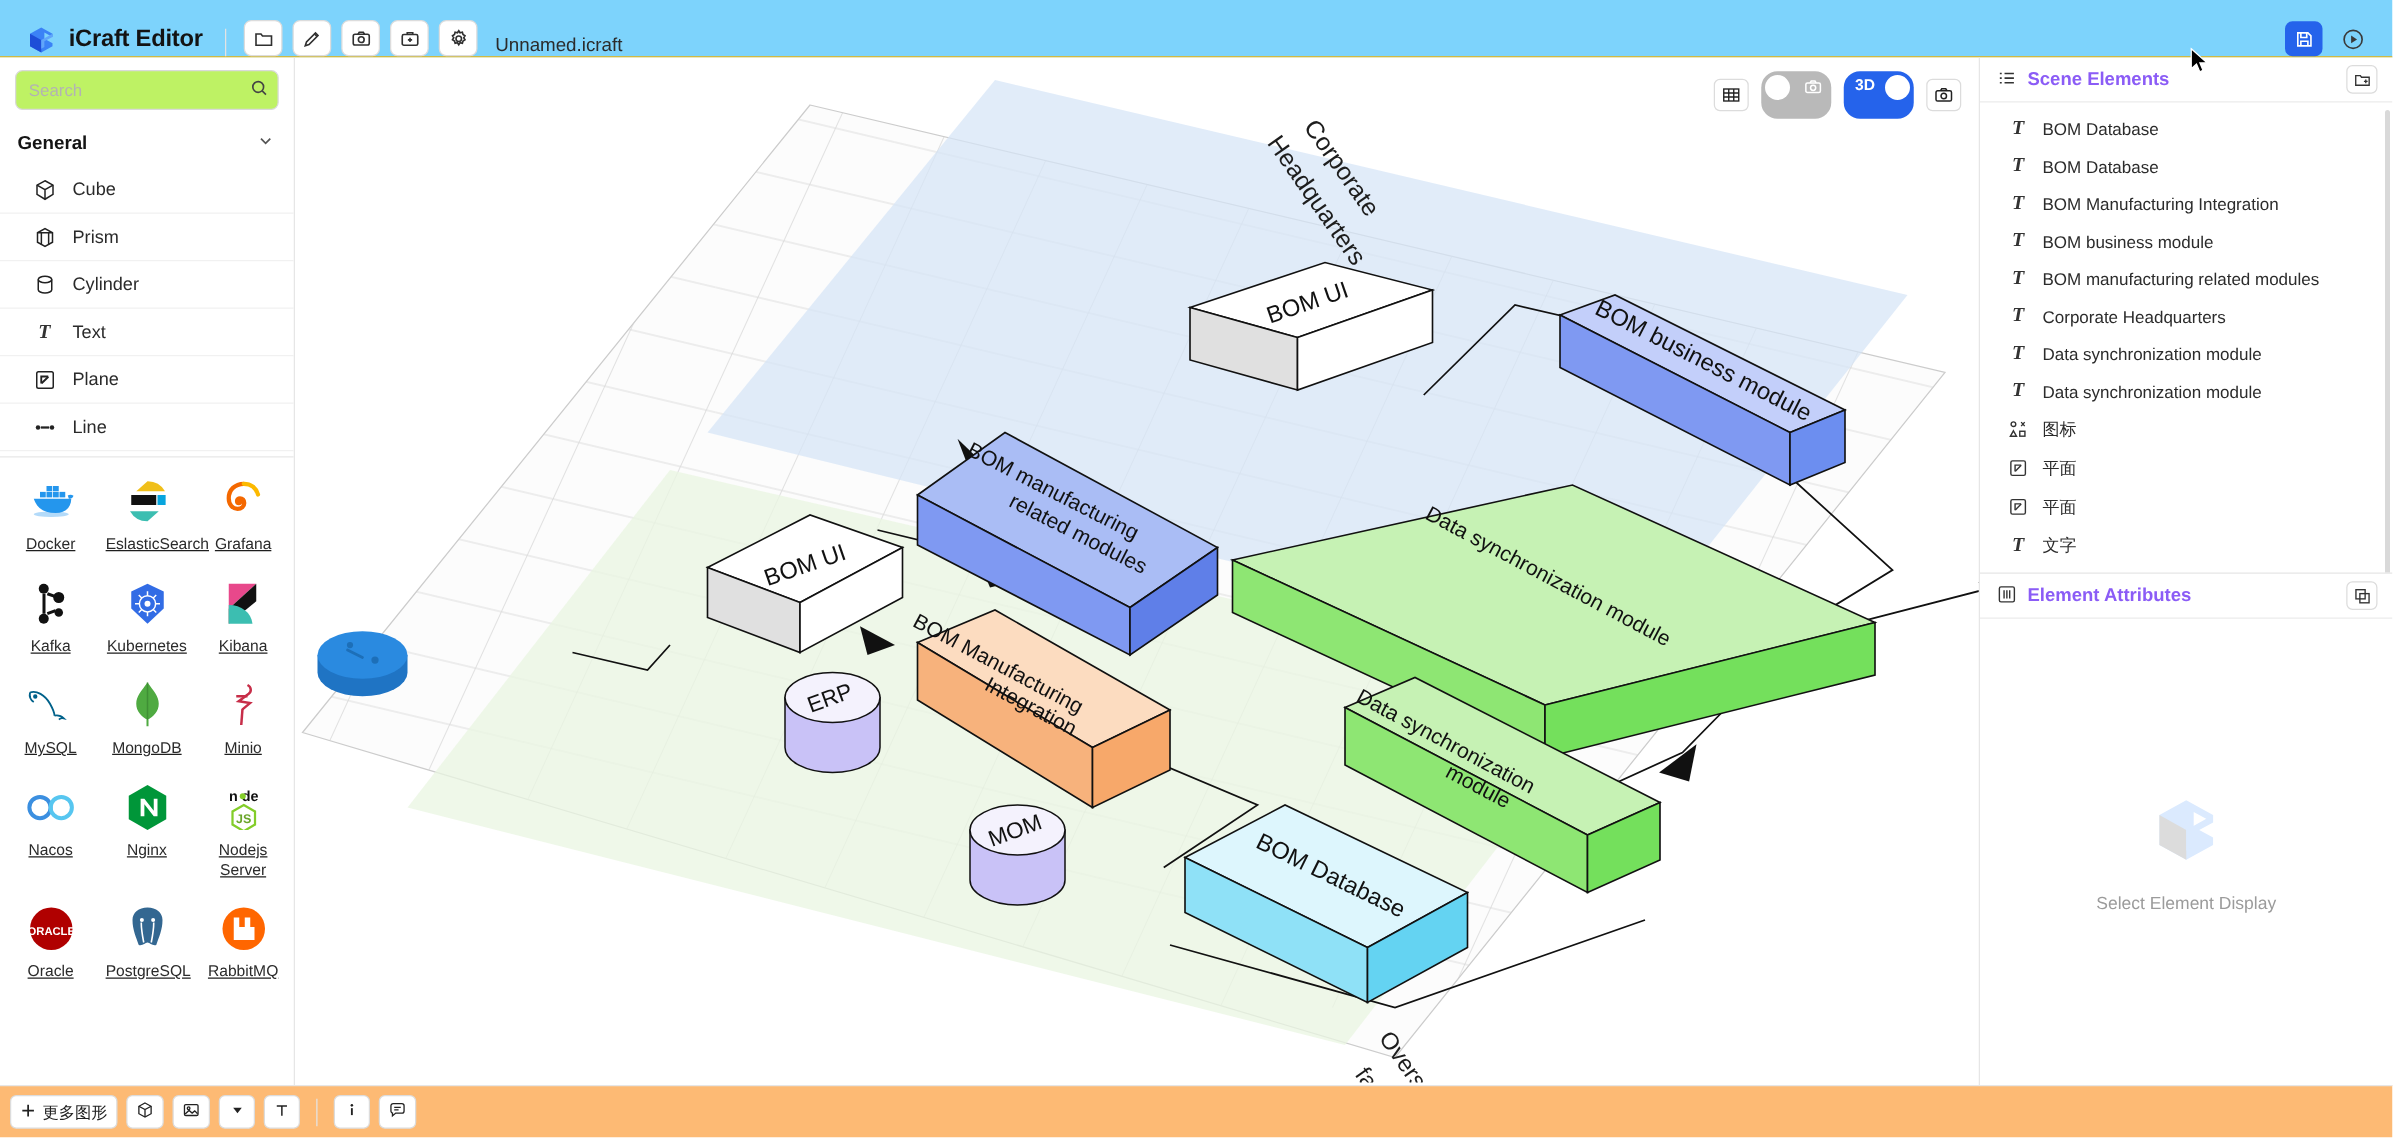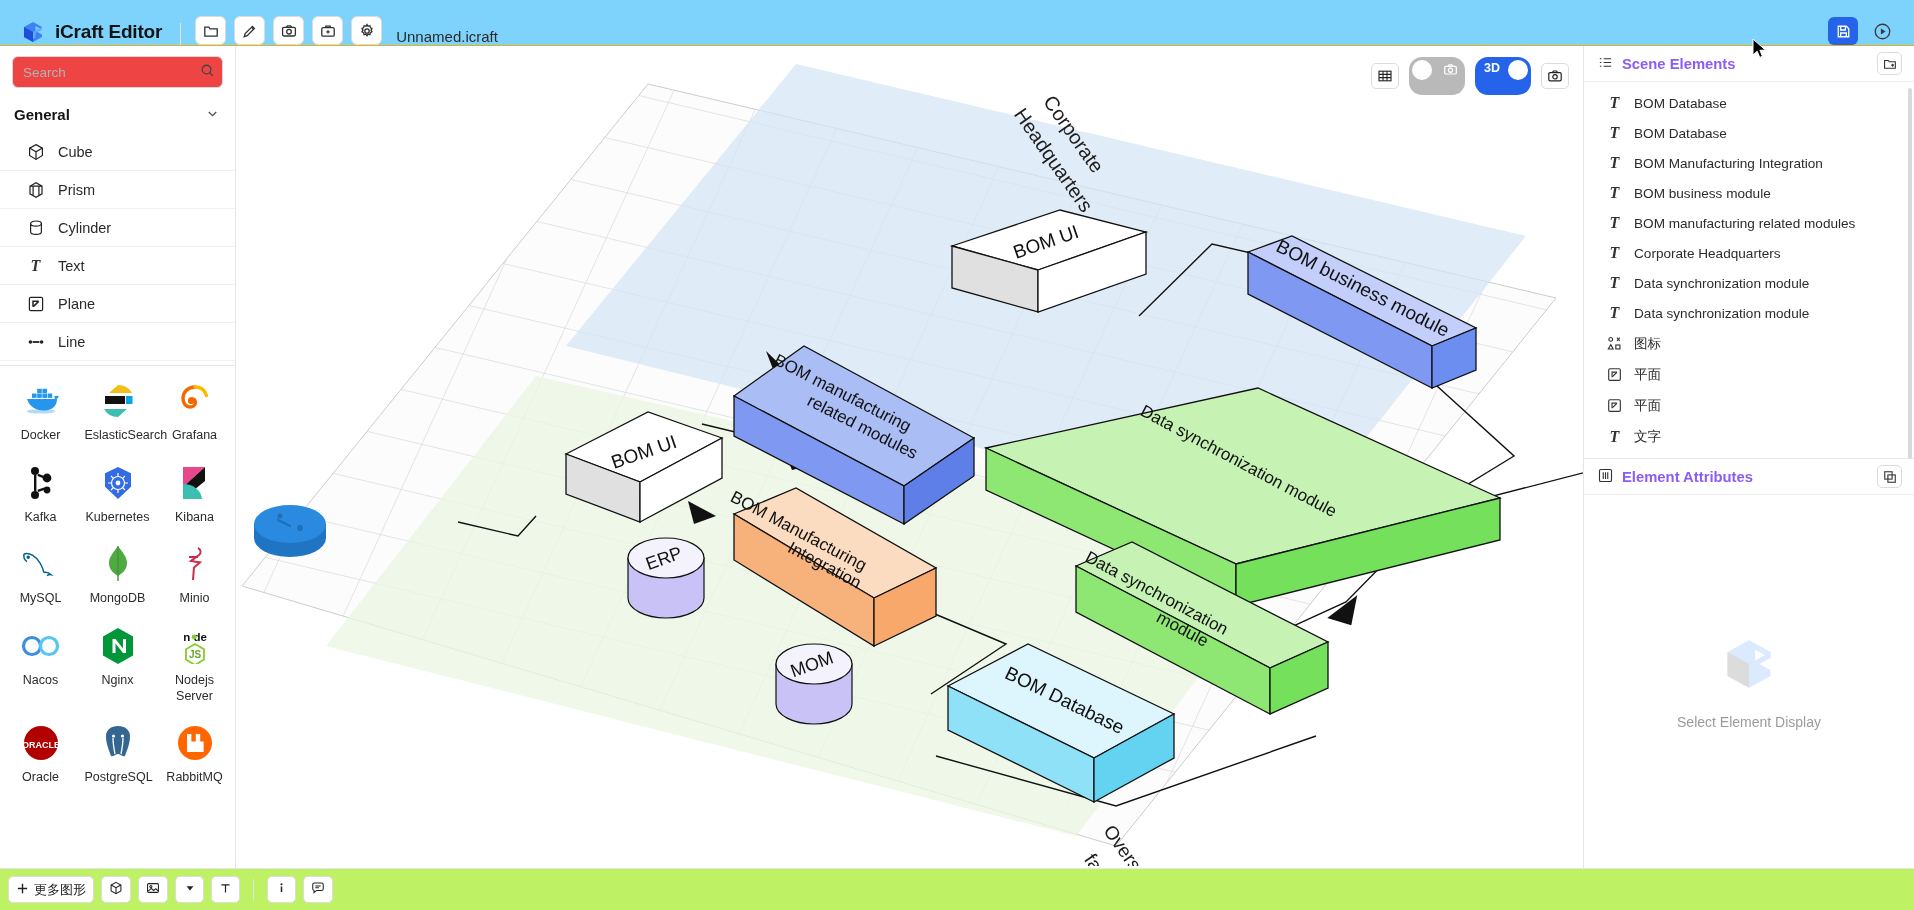--- a/index.html
+++ b/index.html
@@ -41,21 +41,21 @@
   .body { flex:1; display:flex; min-height:0; }
 
   
   .left {
     width:236px; flex:0 0 236px; background:#fff;
     border-right:1px solid #e6e6e6; display:flex; flex-direction:column; min-height:0;
   }
   .search-wrap { padding:10px 12px 8px 12px; }
   .search-box {
     display:flex; align-items:center; height:32px;
-    border:1px solid #d9d9d9; border-radius:6px; padding:0 8px 0 10px; background:#ef4444;
+    border:1px solid #d9d9d9; border-radius:6px; padding:0 8px 0 10px; background:#bef264;
   }
   .search-box input {
     border:0; outline:0; flex:1; font-size:13.5px; font-family:inherit; color:#333; background:transparent;
   }
   .search-box input::placeholder { color:#b3b3b3; }
   .left-scroll { flex:1; overflow:hidden; }
 
   .sec-head {
     display:flex; align-items:center; justify-content:space-between;
     padding:10px 16px 10px 14px; font-weight:700; font-size:15px; color:#141414; cursor:pointer;
@@ -64,29 +64,29 @@
     display:flex; align-items:center; gap:13px;
     padding:9px 14px 9px 26px; font-size:14.5px; color:#2a2a2a;
     border-bottom:1px solid #f1f1f1; cursor:pointer;
   }
   .gen-ico { width:19px; height:19px; display:flex; align-items:center; justify-content:center; }
   .sec-sep { height:1px; background:#e8e8e8; margin:4px 0 0 0; }
 
   .grid3 { display:grid; grid-template-columns:repeat(3,1fr); padding:4px 2px 0 2px; }
   .gcell {
     display:flex; flex-direction:column; align-items:center; gap:6px;
-    padding:10px 2px 8px 2px; cursor:pointer;
+    padding:10px 2px 8px 2px; cursor:pointer;text-decoration:underline;
   }
   .gcell .ic { width:42px; height:42px; display:flex; align-items:center; justify-content:center; }
   .gcell .lb { font-size:12.5px; color:#2b2b2b; text-align:center; line-height:1.25; max-width:66px; }
 
   
   .bottombar {
     height:42px; flex:0 0 42px; border-top:1px solid #e6e6e6;
-    display:flex; align-items:center; gap:7px; padding:0 8px; background:#bef264;
+    display:flex; align-items:center; gap:7px; padding:0 8px; background:#fdba74;
   }
   .bb-btn {
     height:27px; min-width:29px; padding:0 7px; border:1px solid #dcdcdc; border-radius:5px;
     background:#fff; display:flex; align-items:center; justify-content:center; gap:5px;
     font-size:13px; color:#222; cursor:pointer;
   }
   .bb-sep { width:1px; height:22px; background:#e3e3e3; margin:0 6px; }
 
   
   .canvas {

